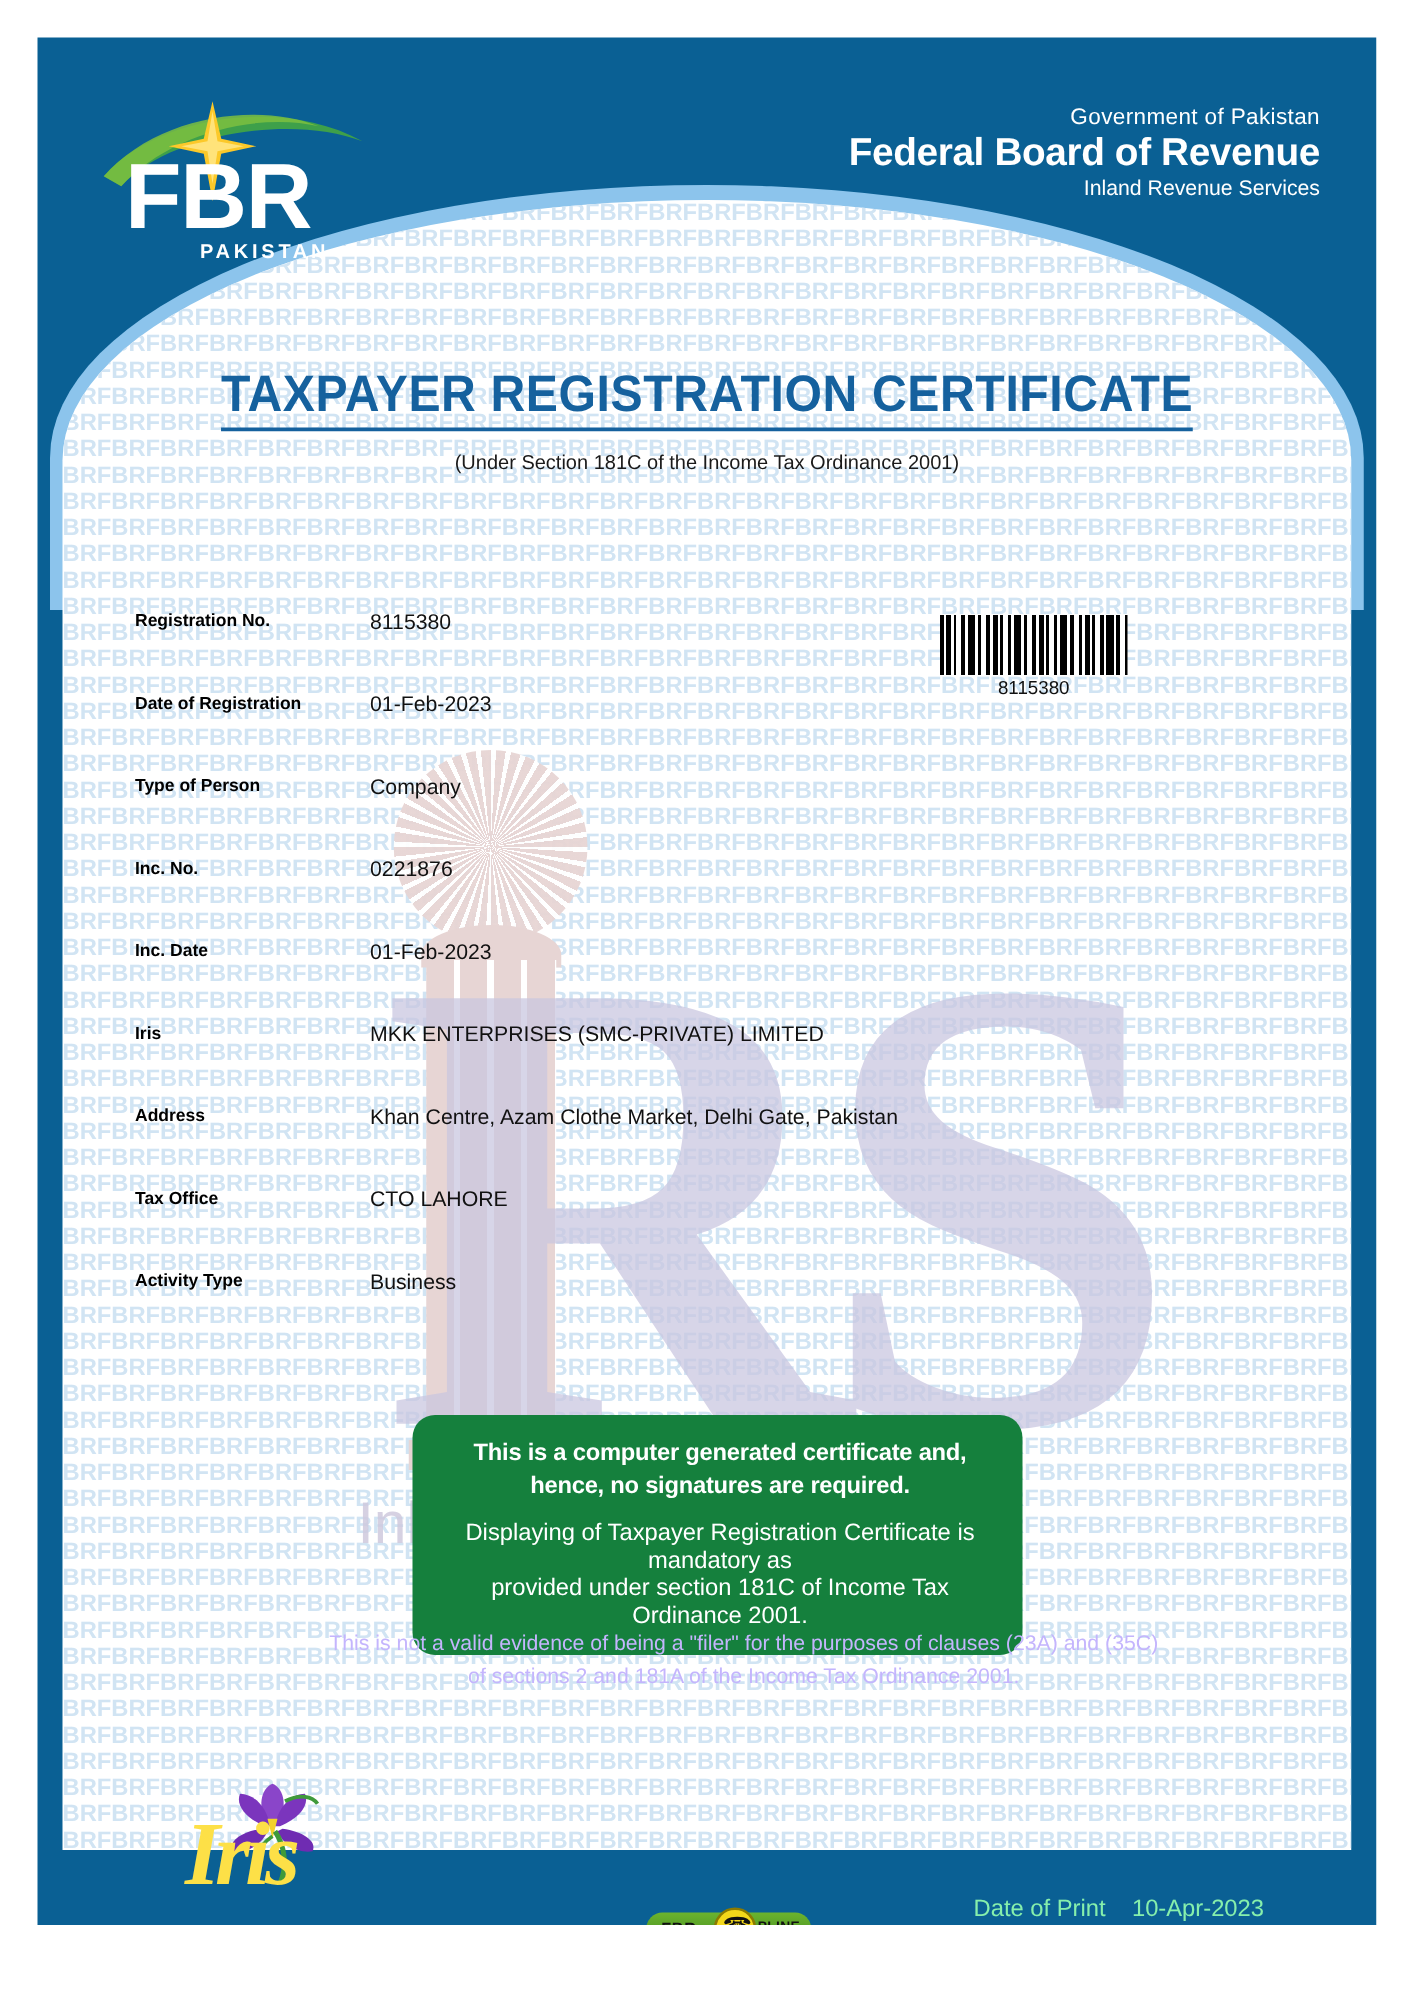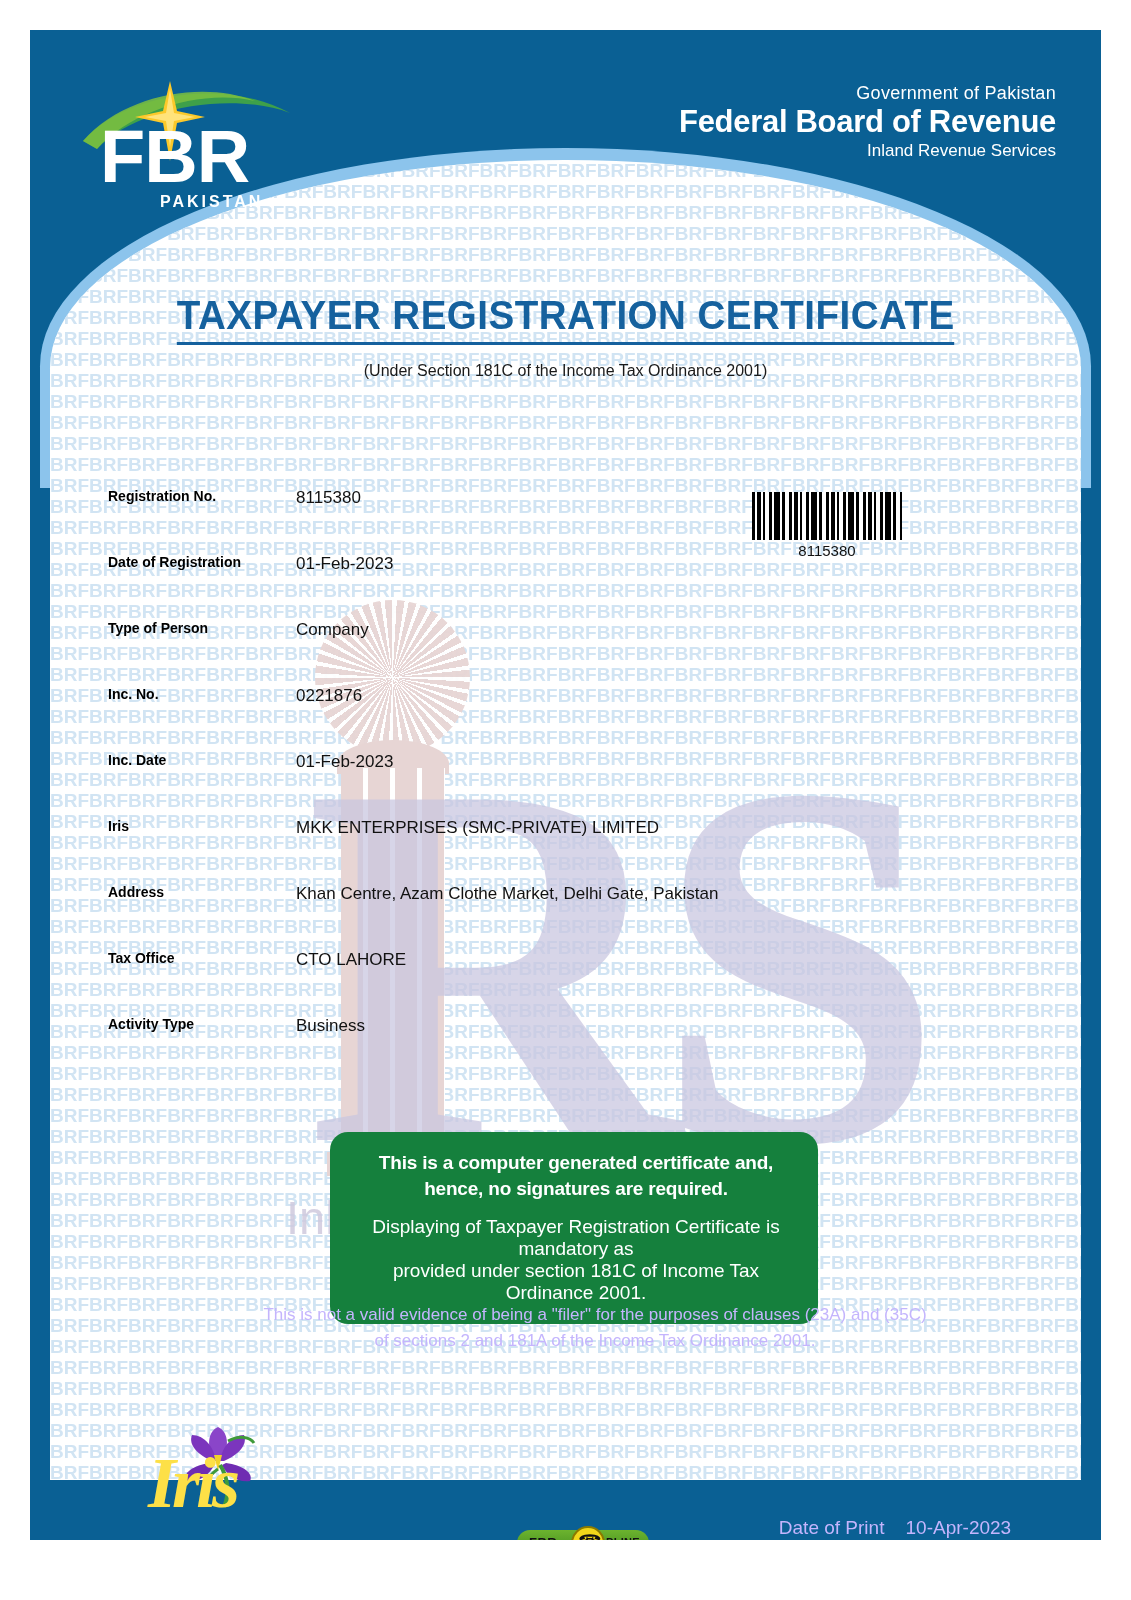--- a/index.html
+++ b/index.html
@@ -154,21 +154,21 @@
   .helpline{position:absolute;left:487px;top:1496px;width:132px;height:34px;}
   .hl-pill{position:absolute;left:0;top:4px;width:132px;height:26px;border-radius:13px;
     background:linear-gradient(180deg,#6cb32e,#3f8a1e);}
   .hl-fbr{position:absolute;left:12px;top:9px;font-size:13px;font-weight:700;color:#111;letter-spacing:.5px;}
   .hl-txt{position:absolute;right:9px;top:10px;font-size:11px;font-weight:700;color:#111;letter-spacing:.3px;}
   .hl-circ{position:absolute;left:54px;top:0;width:34px;height:34px;border-radius:50%;
     background:#f2d71a;border:2px solid #8a7a00;box-sizing:border-box;}
   .hl-phone{position:absolute;left:61px;top:6px;font-size:19px;color:#111;line-height:20px;}
 
   .dop{position:absolute;left:700px;top:1487px;width:330px;text-align:center;
-    font-size:19px;color:#c4b5fd;}
+    font-size:19px;color:#86efac;}
 </style>
 </head>
 <body>
 
 <div class="page">
   <div class="frame">
 
     <div class="arc-band"></div>
 
     <div class="body-sheet">

